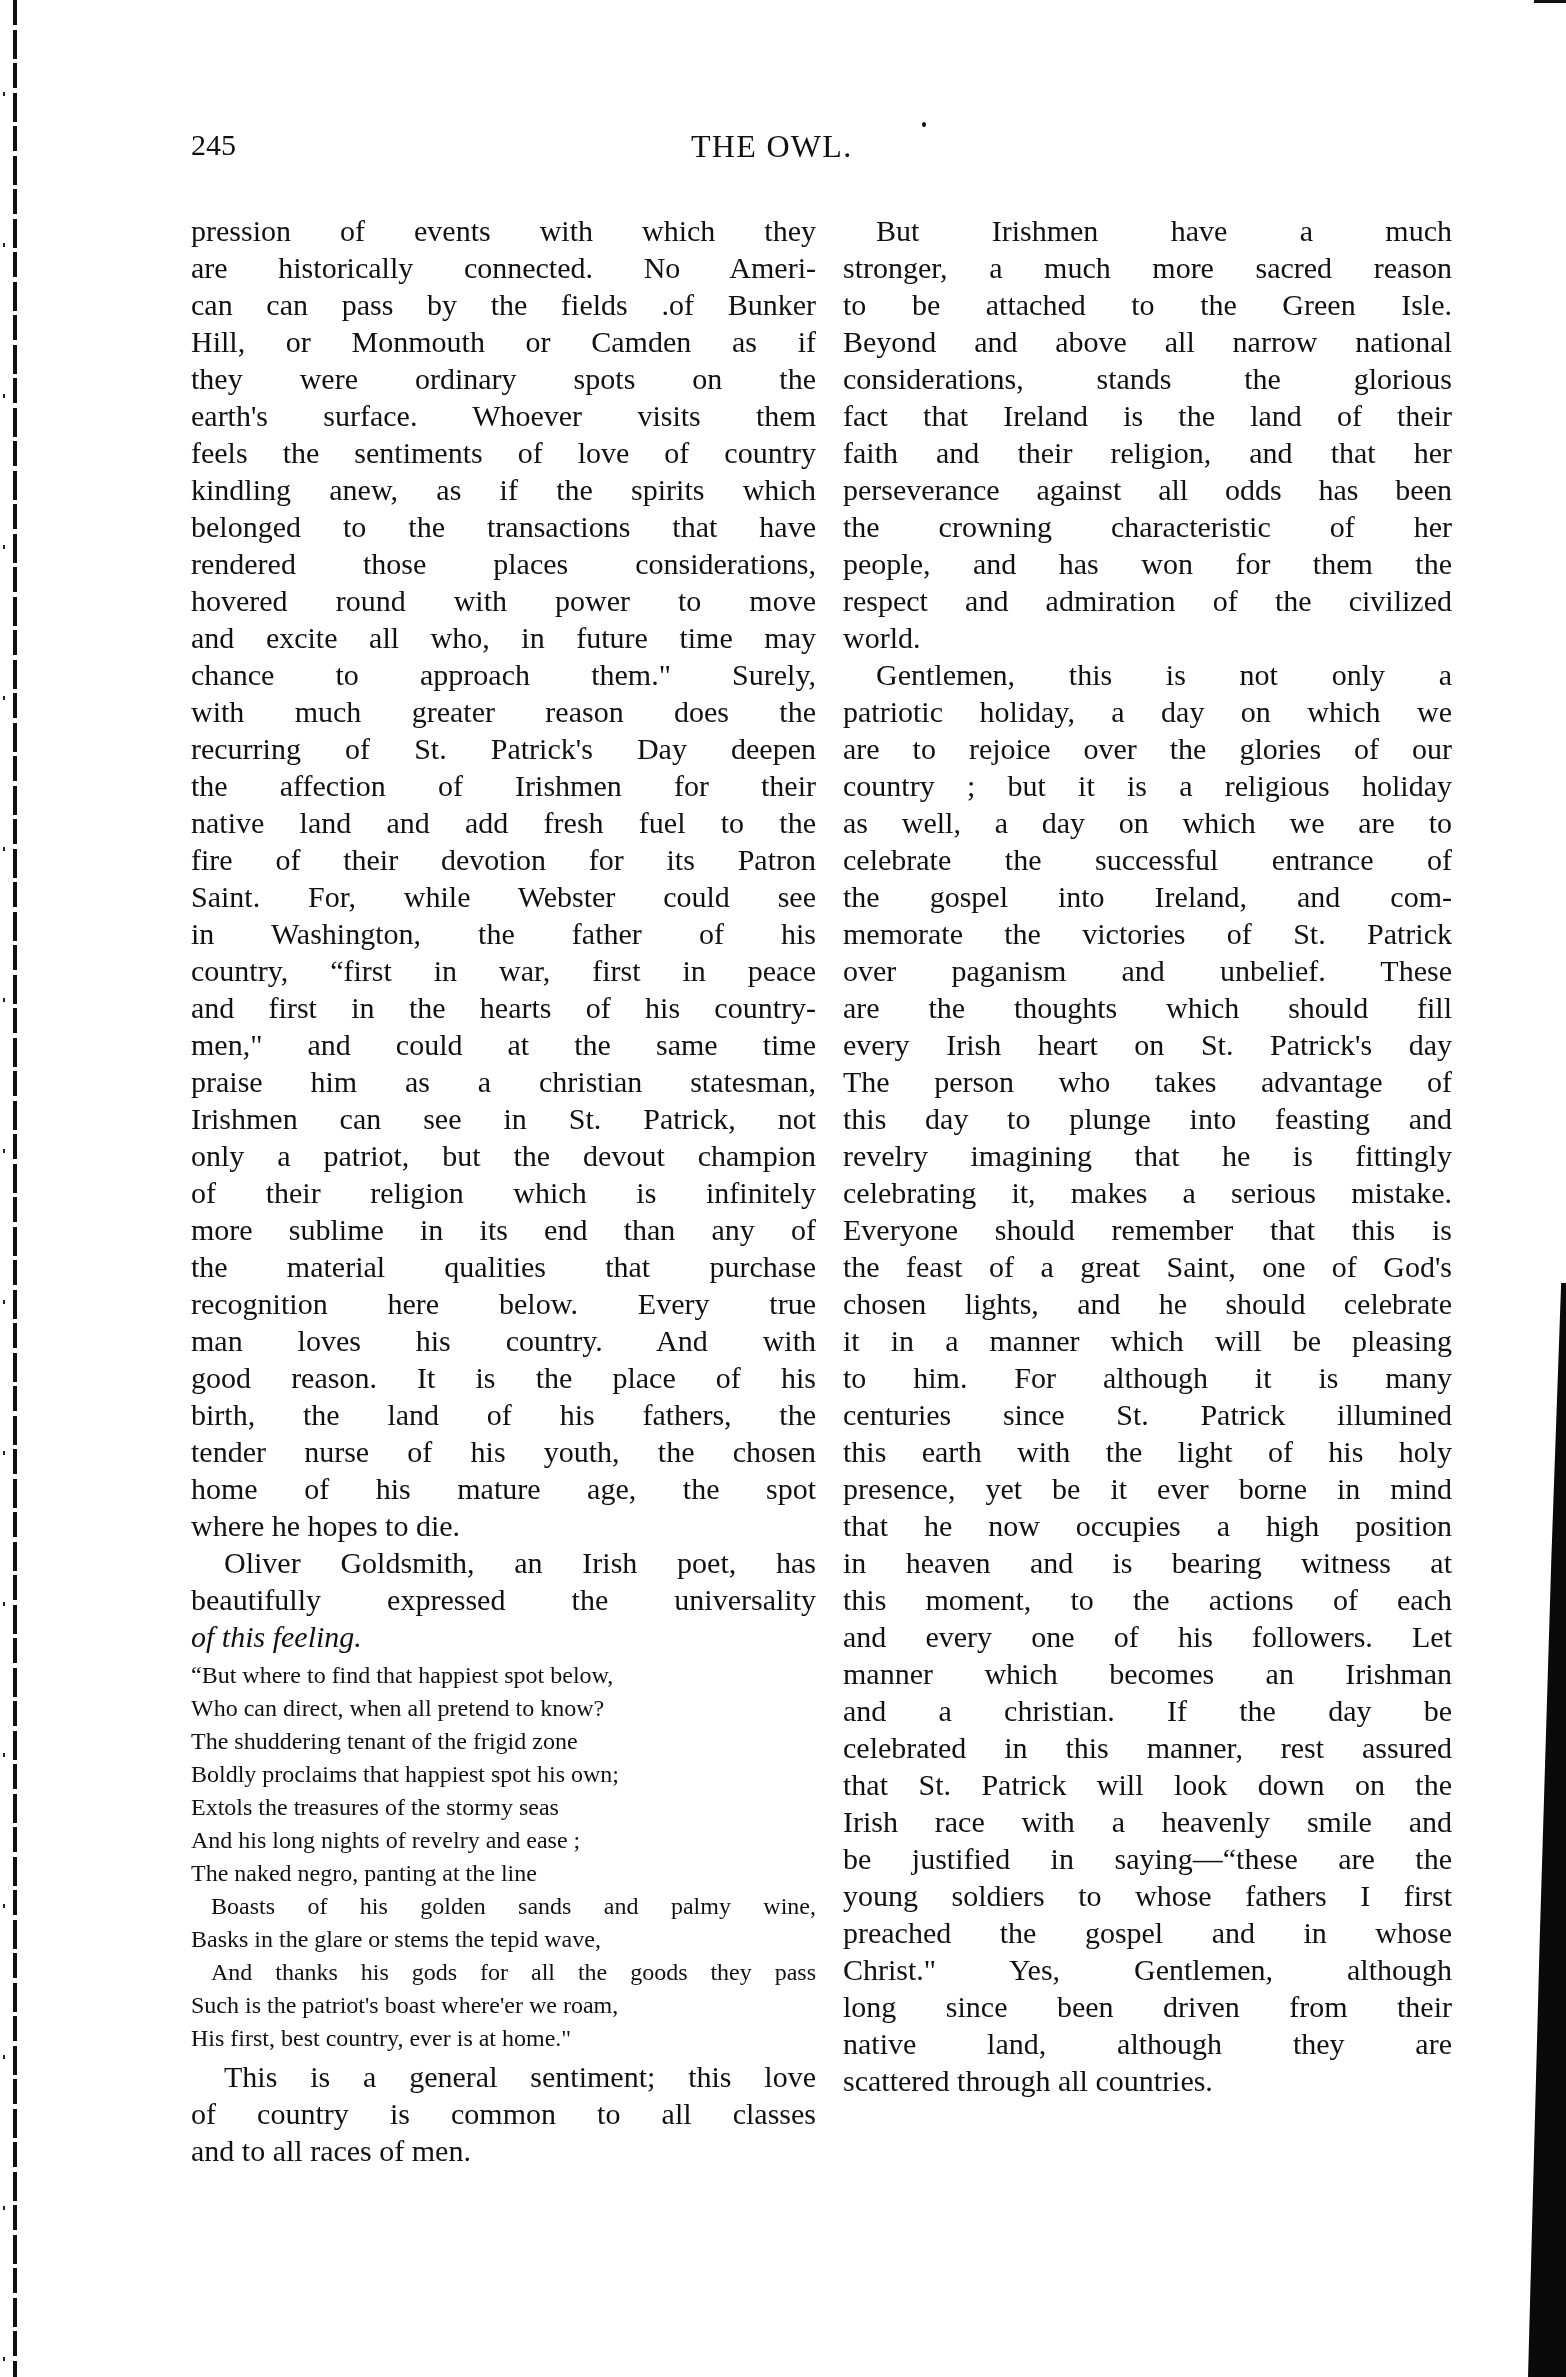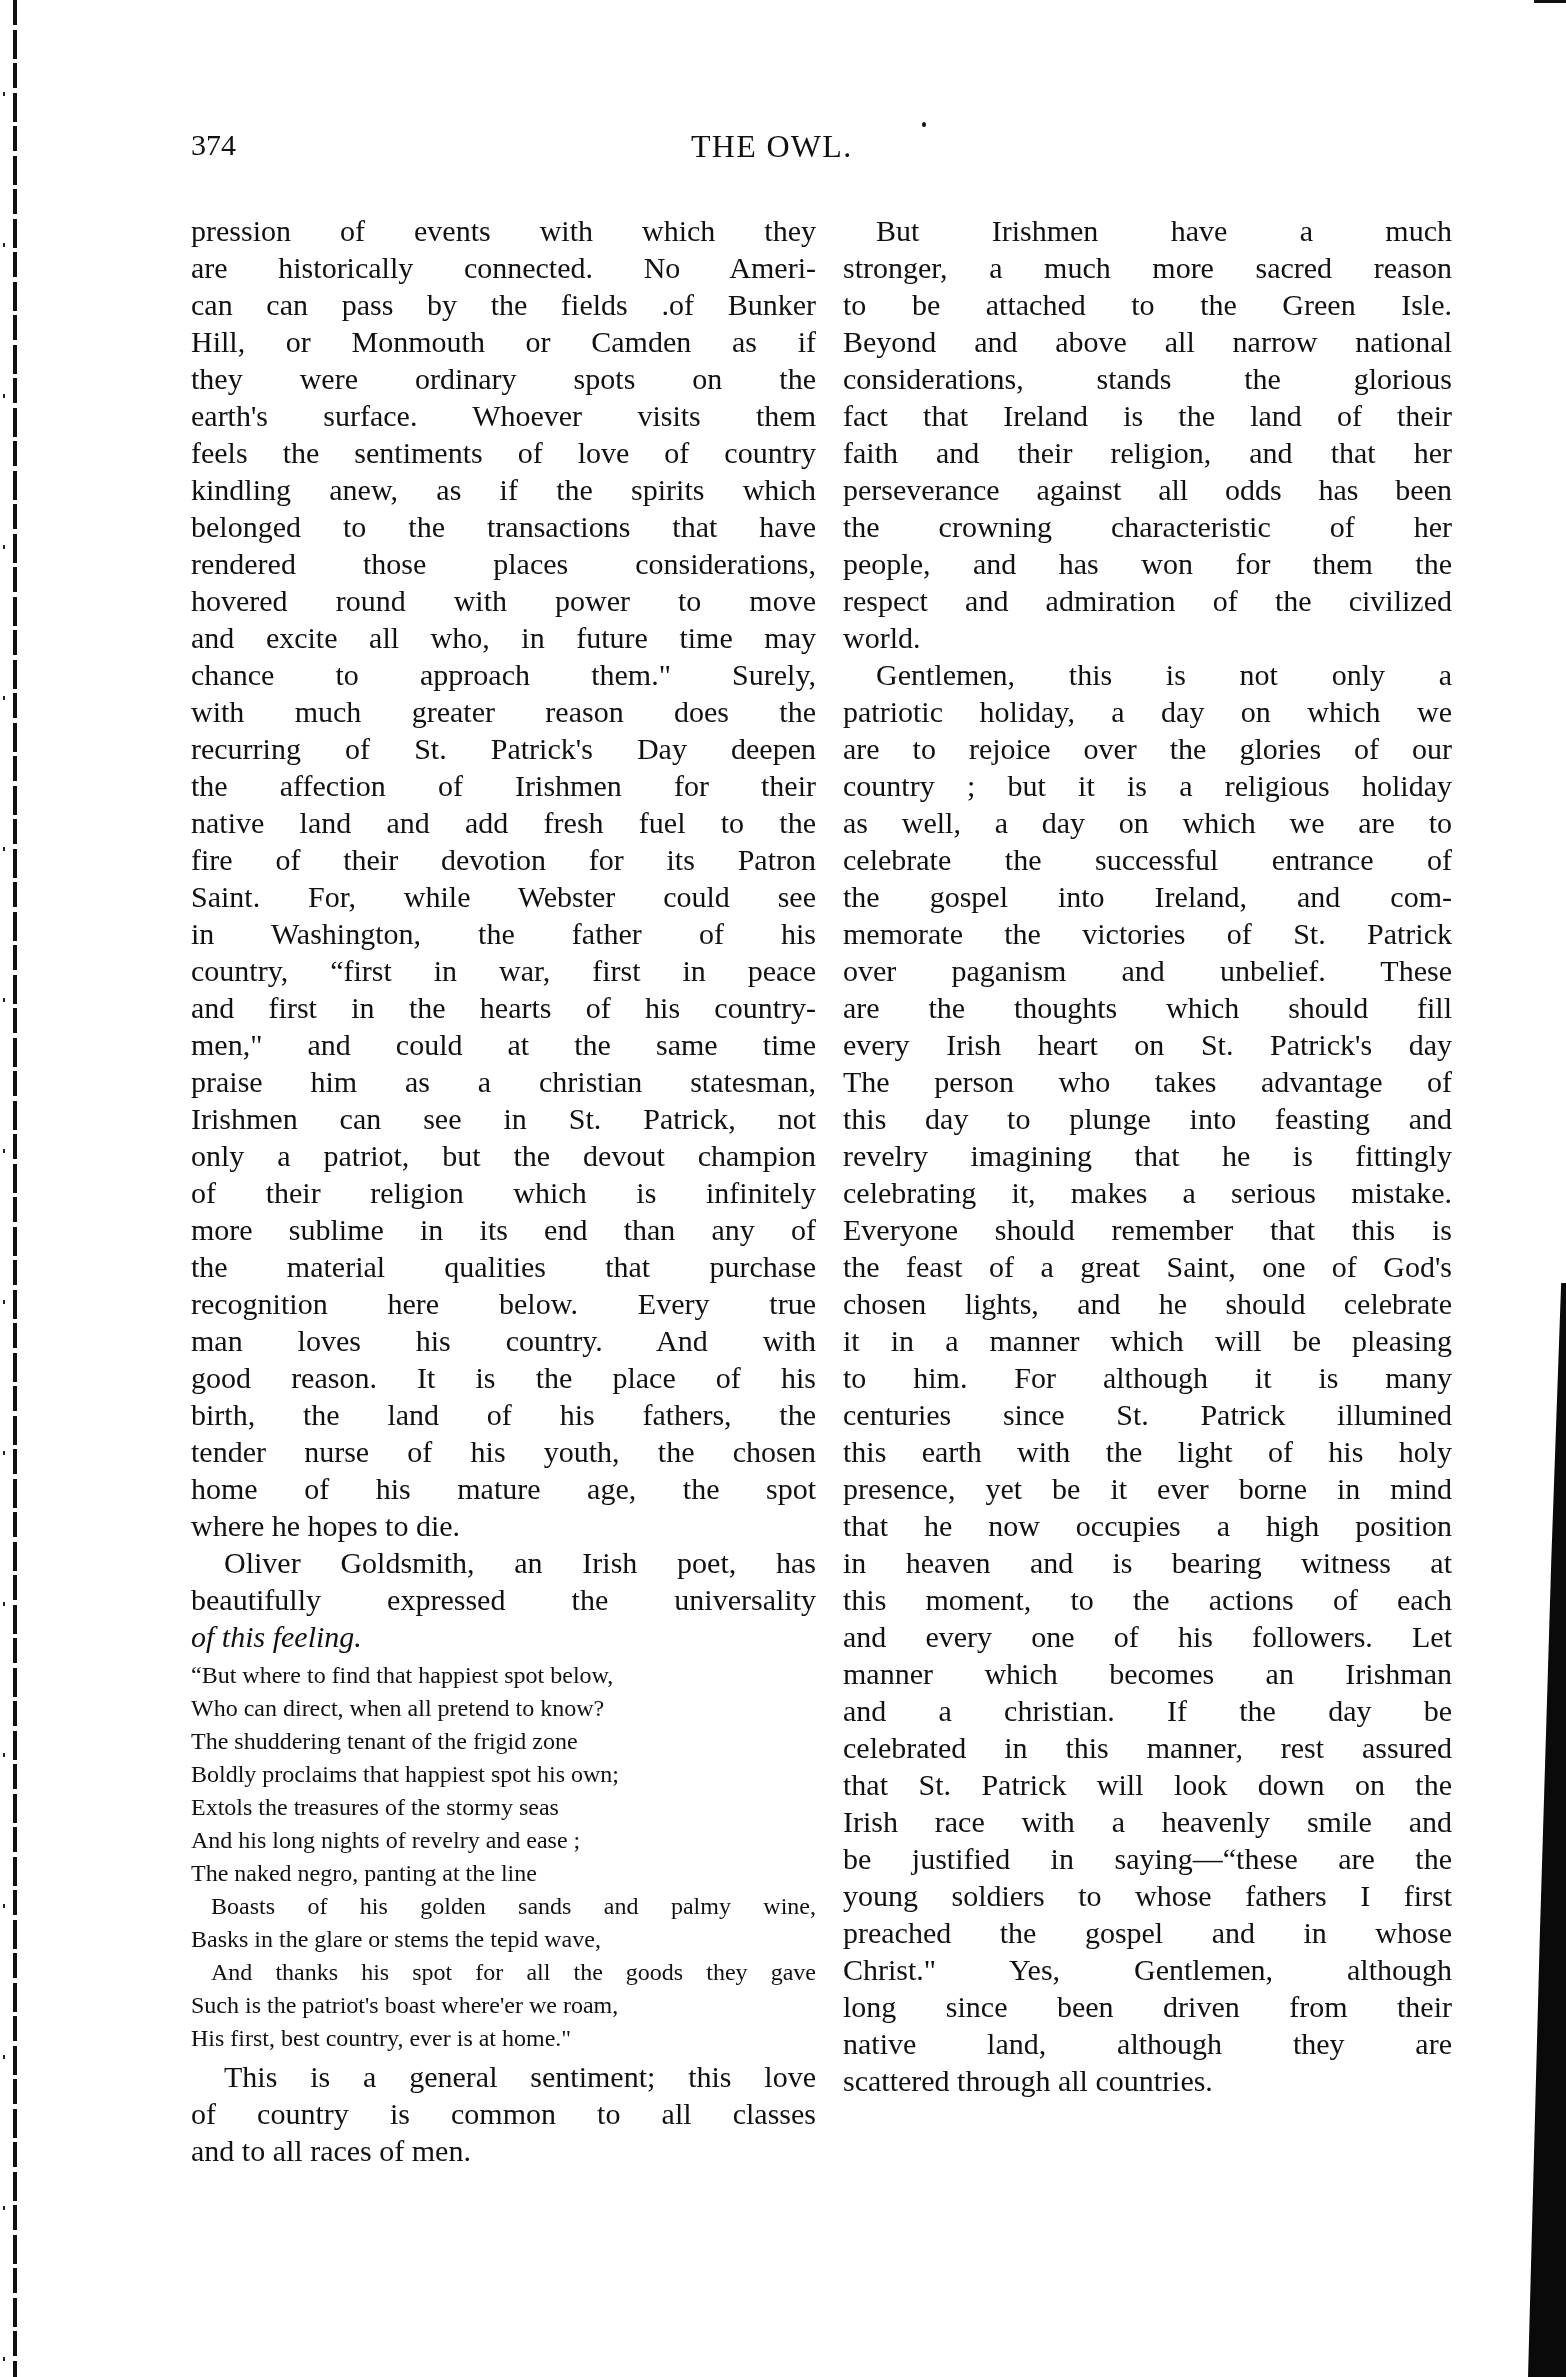--- a/index.html
+++ b/index.html
@@ -34,21 +34,21 @@
 
 <div class="binding">
   <div class="rule"></div>
   <div class="dots"></div>
 </div>
 <div class="top-tick"></div>
 <div class="right-shadow"></div>
 <div class="speck" style="left:922px;top:122px;"></div>
 
 <div class="page-header">
-  <span class="page-number">374</span>
+  <span class="page-number">245</span>
   <span class="running-title">THE OWL.</span>
 </div>
 
 <div class="column col-left">
   <div>
       <span class="line">pression of events with which they</span>
       <span class="line">are historically connected.  No Ameri-</span>
       <span class="line">can can pass by the fields .of Bunker</span>
       <span class="line">Hill, or Monmouth or Camden as if</span>
       <span class="line">they were ordinary spots on the</span>
@@ -92,21 +92,21 @@
   <div class="poem">
       <span class="line">“But where to find that happiest spot below,</span>
       <span class="line">Who can direct, when all pretend to know?</span>
       <span class="line">The shuddering tenant of the frigid zone</span>
       <span class="line">Boldly proclaims that happiest spot his own;</span>
       <span class="line">Extols the treasures of the stormy seas</span>
       <span class="line">And his long nights of revelry and ease ;</span>
       <span class="line">The naked negro, panting at the line</span>
       <span class="line full">Boasts of his golden sands and palmy wine,</span>
       <span class="line">Basks in the glare or stems the tepid wave,</span>
-      <span class="line full">And thanks his spot for all the goods they gave</span>
+      <span class="line full">And thanks his gods for all the goods they pass</span>
       <span class="line">Such is the patriot's boast where'er we roam,</span>
       <span class="line">His first, best country, ever is at home."</span>
     </div>
   <div>
       <span class="line indent">This is a general sentiment; this love</span>
       <span class="line">of country is common to all classes</span>
       <span class="line last">and to all races of men.</span>
     </div>
 </div>
 

